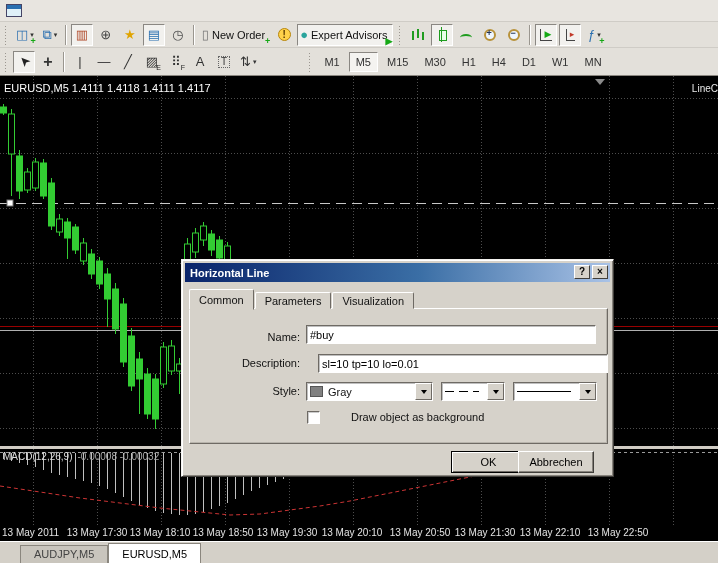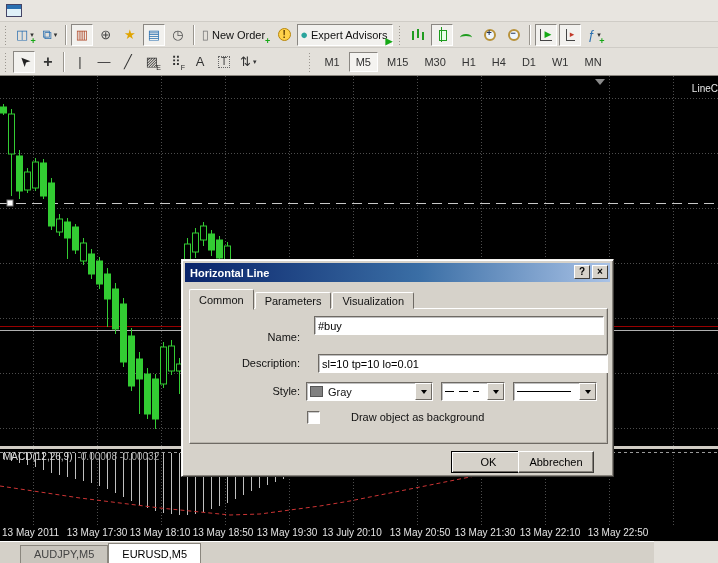--- a/index.html
+++ b/index.html
@@ -96,21 +96,21 @@
   .cbbox{position:absolute;left:125px;top:151px;width:13px;height:13px;background:#fff;border:1px solid;
          border-color:#6e6a64 #fff #fff #6e6a64;box-shadow:inset 1px 1px 0 rgba(0,0,0,.2);}
   .cblabel{position:absolute;left:145px;top:151px;color:#111;padding-left:24px;}
   .wbtn{position:absolute;top:191px;height:22px;background:#d6d2ca;font-size:11px;font-family:inherit;
         color:#000;text-align:center;}
   .wbtn.default{left:269px;width:75px;border:1px solid #000;
         box-shadow:inset 1px 1px 0 #fff,inset -1px -1px 0 #6e6a64;}
   .wbtn.normal{left:336px;width:76px;border:1px solid;border-color:#fff #403e3a #403e3a #fff;
         box-shadow:inset -1px -1px 0 #87837c;}
   
-  .bbar{position:absolute;left:0;top:541px;width:654px;height:22px;background:#d4d0c8;
+  .bbar{position:absolute;left:0;top:541px;width:718px;height:22px;background:#d4d0c8;
         border-top:1px solid #fff;padding-left:20px;}
   .btab{display:inline-block;margin-top:3px;padding:2px 13px 3px;font-size:11px;color:#444;
         background:#c9c5bd;border:1px solid #8a867e;border-bottom:none;vertical-align:top;}
   .btab.active{background:#fff;color:#000;margin-top:1px;padding:4px 13px;}
 </style>
 </head>
 <body>
 
 <div class="screen">
 
@@ -231,20 +231,21 @@
       <button class="tfbtn">M15</button>
       <button class="tfbtn">M30</button>
       <button class="tfbtn">H1</button>
       <button class="tfbtn">H4</button>
       <button class="tfbtn">D1</button>
       <button class="tfbtn">W1</button>
       <button class="tfbtn">MN</button>
     </div>
 
   <div class="chartwrap">
+    <span class="ctitle">EURUSD,M5 1.4111 1.4118 1.4111 1.4117</span>
     <span class="ccorner">LineC</span>
     <div id="chart-svg-holder">
         <svg width="718" height="465" viewBox="0 0 718 465" style="position: absolute; left: 0px; top: 0px;">
           <rect x="0" y="0" width="718" height="465" fill="#000000"></rect>
           <g>
             <line x1="33.5" y1="0" x2="33.5" y2="370" stroke="#4d4d4d" stroke-width="1" stroke-dasharray="1,2"></line>
             <line x1="33.5" y1="373" x2="33.5" y2="449" stroke="#4d4d4d" stroke-width="1" stroke-dasharray="1,2"></line>
             <line x1="97.5" y1="0" x2="97.5" y2="370" stroke="#4d4d4d" stroke-width="1" stroke-dasharray="1,2"></line>
             <line x1="97.5" y1="373" x2="97.5" y2="449" stroke="#4d4d4d" stroke-width="1" stroke-dasharray="1,2"></line>
             <line x1="161.5" y1="0" x2="161.5" y2="370" stroke="#4d4d4d" stroke-width="1" stroke-dasharray="1,2"></line>
@@ -423,21 +424,21 @@
       </div>
     <div class="macdlbl">
       <span>MACD(12,26,9)</span><span class="vals">-0.00008 -0.00032</span>
     </div>
     <div class="time-axis" id="time-axis">
         <span class="left0" style="left: 2px;">13 May 2011</span>
         <span style="left: 97px;">13 May 17:30</span>
         <span style="left: 160px;">13 May 18:10</span>
         <span style="left: 223px;">13 May 18:50</span>
         <span style="left: 287px;">13 May 19:30</span>
-        <span style="left: 352px;">13 July 20:10</span>
+        <span style="left: 352px;">13 May 20:10</span>
         <span style="left: 420px;">13 May 20:50</span>
         <span style="left: 485px;">13 May 21:30</span>
         <span style="left: 550px;">13 May 22:10</span>
         <span style="left: 618px;">13 May 22:50</span>
       </div>
   </div>
 
   <div class="dialog">
     <div class="dtitle">
       <span>Horizontal Line</span>
@@ -447,21 +448,21 @@
       </span>
     </div>
     <div class="dtabs" id="dlg-tabs">
         <span class="dtab active">Common</span>
         <span class="dtab">Parameters</span>
         <span class="dtab">Visualization</span>
       </div>
     <div class="dpanel"></div>
 
     <span class="flabel" style="top:71px">Name:</span>
-    <input class="tfield" style="top: 56px; margin-left: 8px;" value="#buy">
+    <input class="tfield" style="top: 65px;" value="#buy">
     <span class="flabel" style="top:97px">Description:</span>
     <input class="tfield" style="top: 94px; margin-left: 12px;" value="sl=10 tp=10 lo=0.01">
 
     <span class="flabel" style="top:125px">Style:</span>
     <div class="combo" style="left:124px;top:122px;width:127px">
       <span class="swatch"></span>
       <span>Gray</span>
       <span class="dd"></span>
     </div>
     <div class="combo" style="left:259px;top:122px;width:64px">

